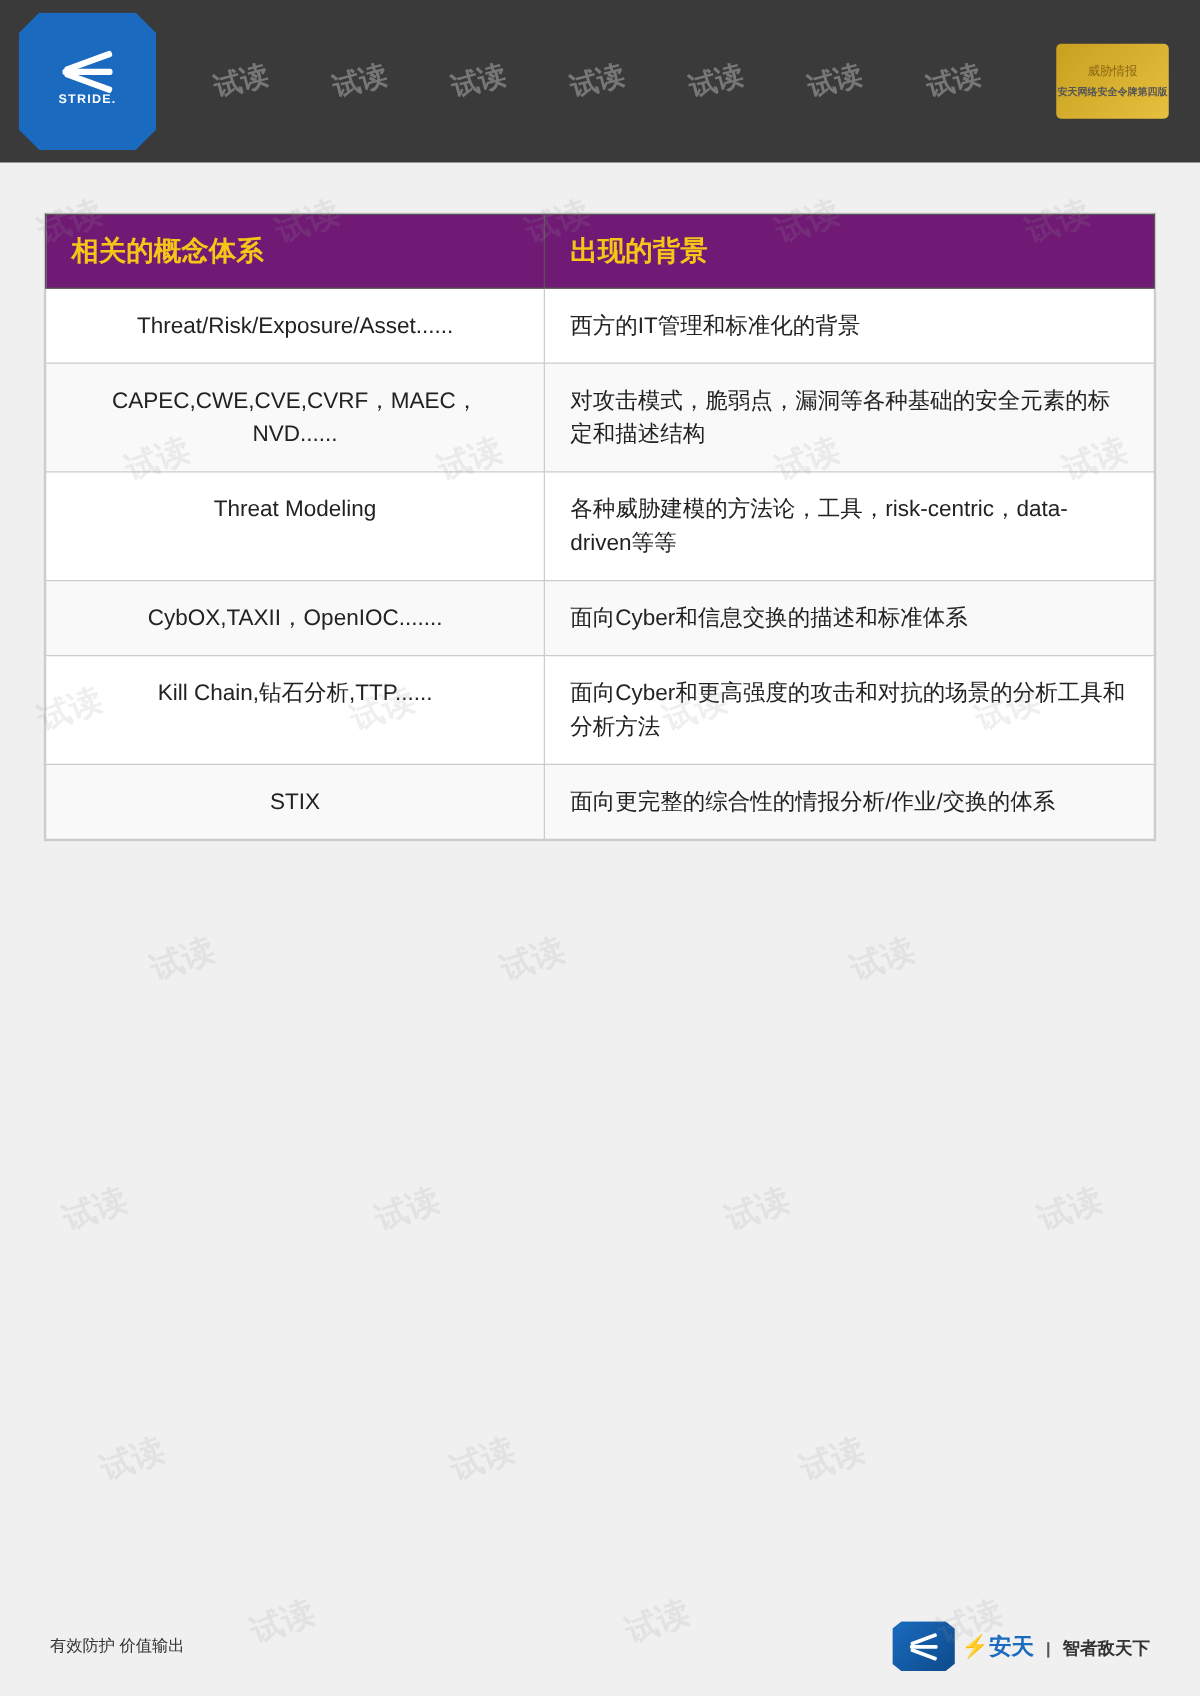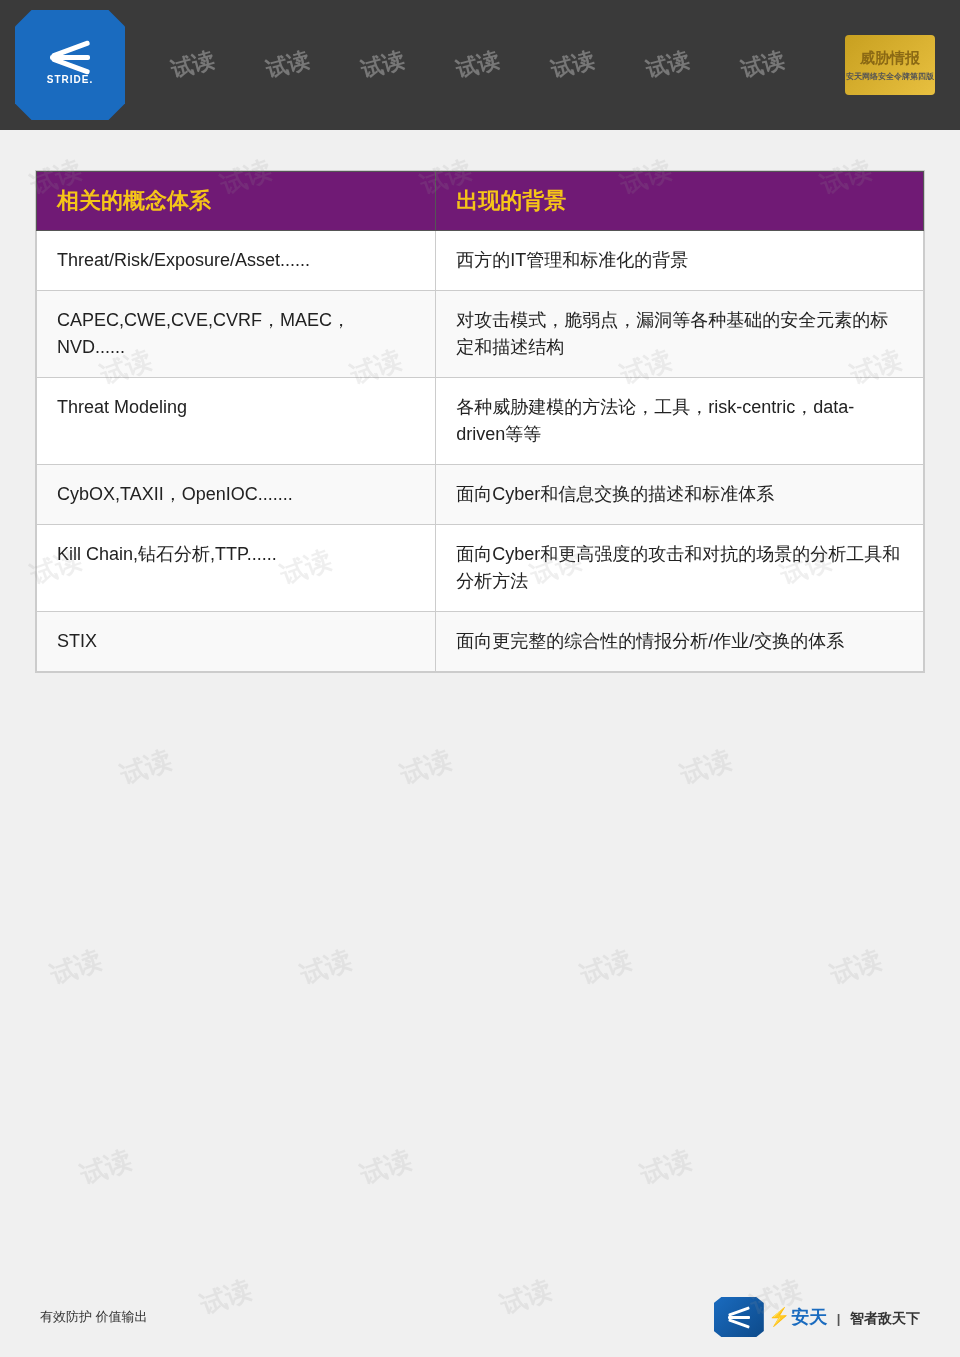--- a/index.html
+++ b/index.html
@@ -158,20 +158,21 @@
 
     .content-table tr:nth-child(odd) td {
       background: #ffffff;
     }
 
     .col-left {
       width: 45%;
       font-size: 18px;
       color: #222;
       font-weight: 500;
+      text-align: center;
     }
 
     .col-right {
       width: 55%;
       font-size: 18px;
       color: #222;
       margin-top: 36px;
     }
 
     
@@ -285,21 +286,21 @@
     <span class="watermark-item">试读</span>
     <span class="watermark-item">试读</span>
     <span class="watermark-item">试读</span>
     <span class="watermark-item">试读</span>
     <span class="watermark-item">试读</span>
   </div>
 
   <div class="header-right">
     <div class="header-right-logo">
       <div style="text-align:center; font-size:10px; color:#222; line-height:1.4;">
-        <div style="font-size:15px; font-weight:bold; color:#8b6914;">威胁情报</div>
+        <div style="font-size:10px; font-weight:normal; color:#8b6914;">威胁情报</div>
         <div style="font-size:8px; color:#555; margin-top:3px;">安天网络安全令牌第四版</div>
       </div>
     </div>
   </div>
 </div>
 
 <div class="main-content">
   <table class="content-table">
     <thead>
       <tr>

